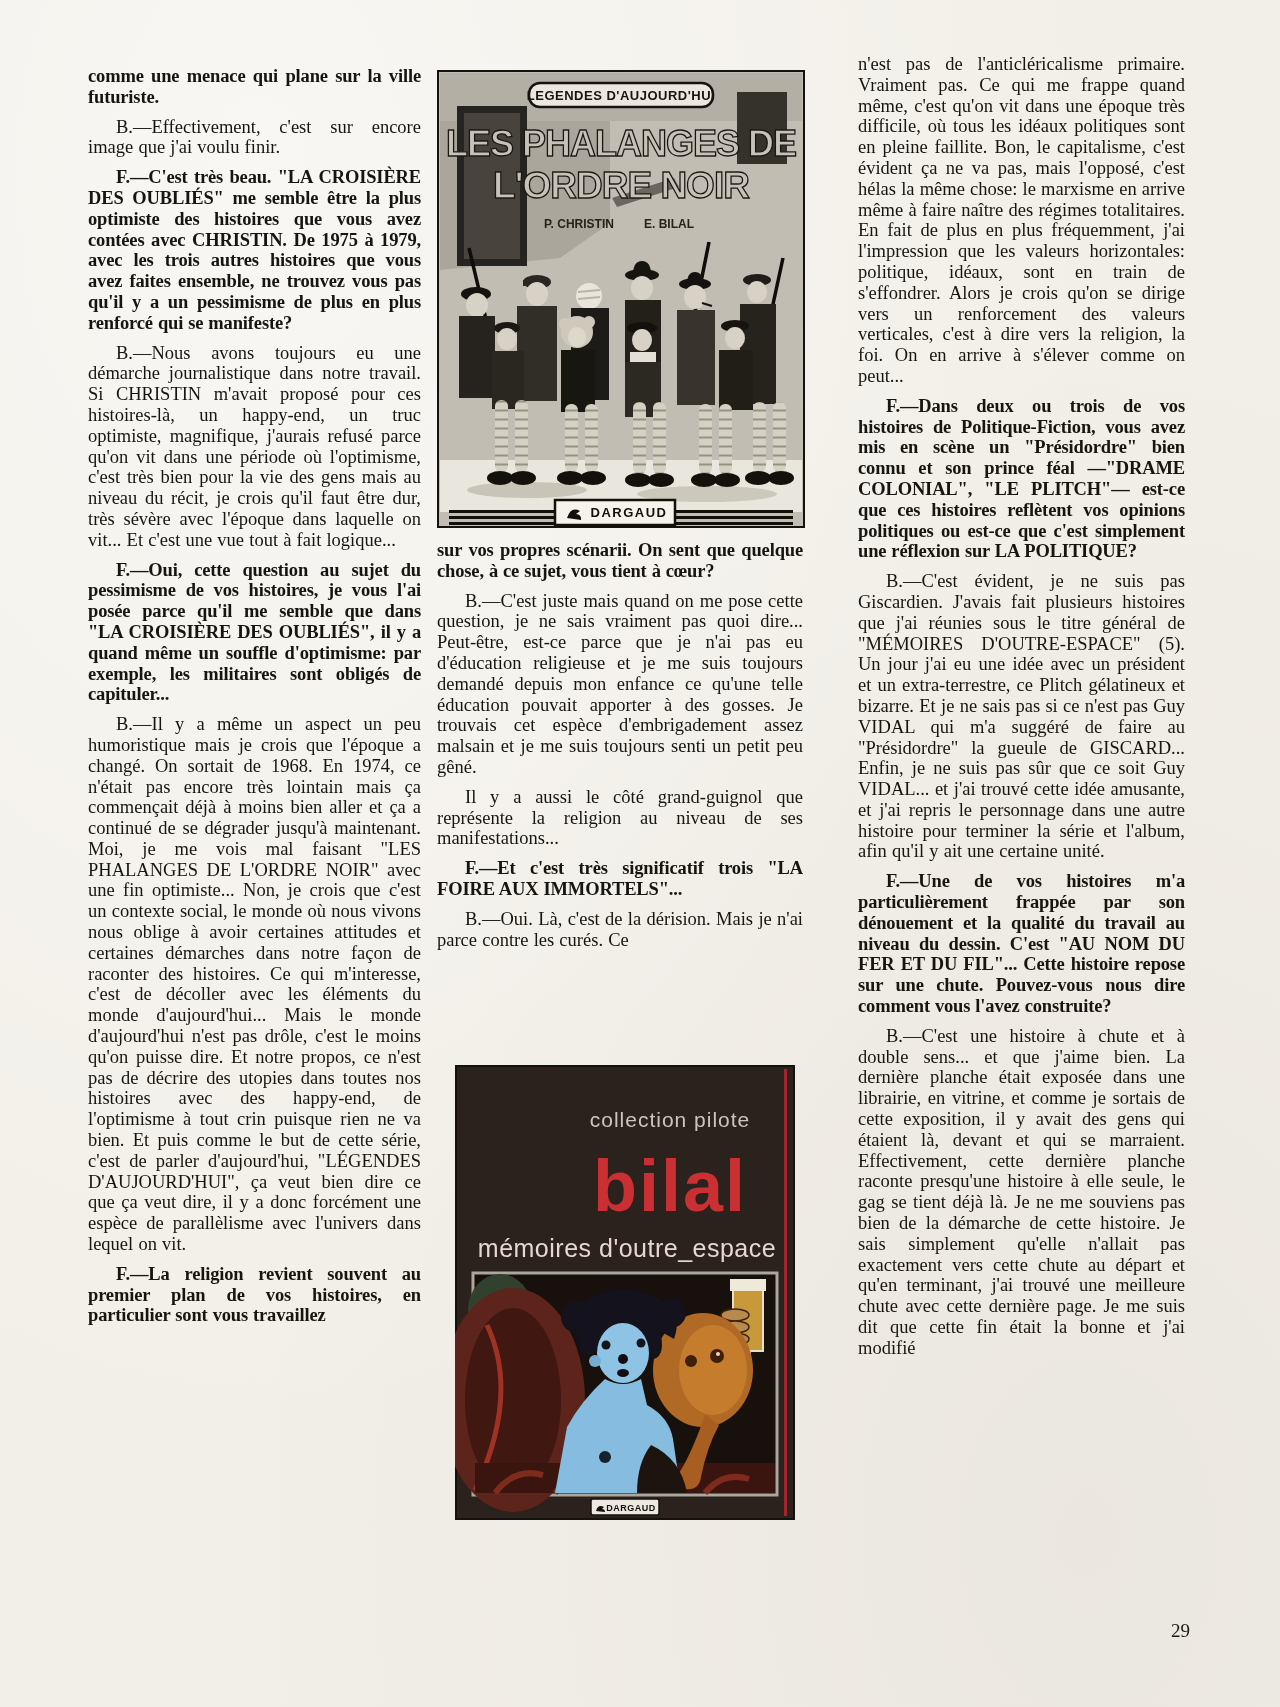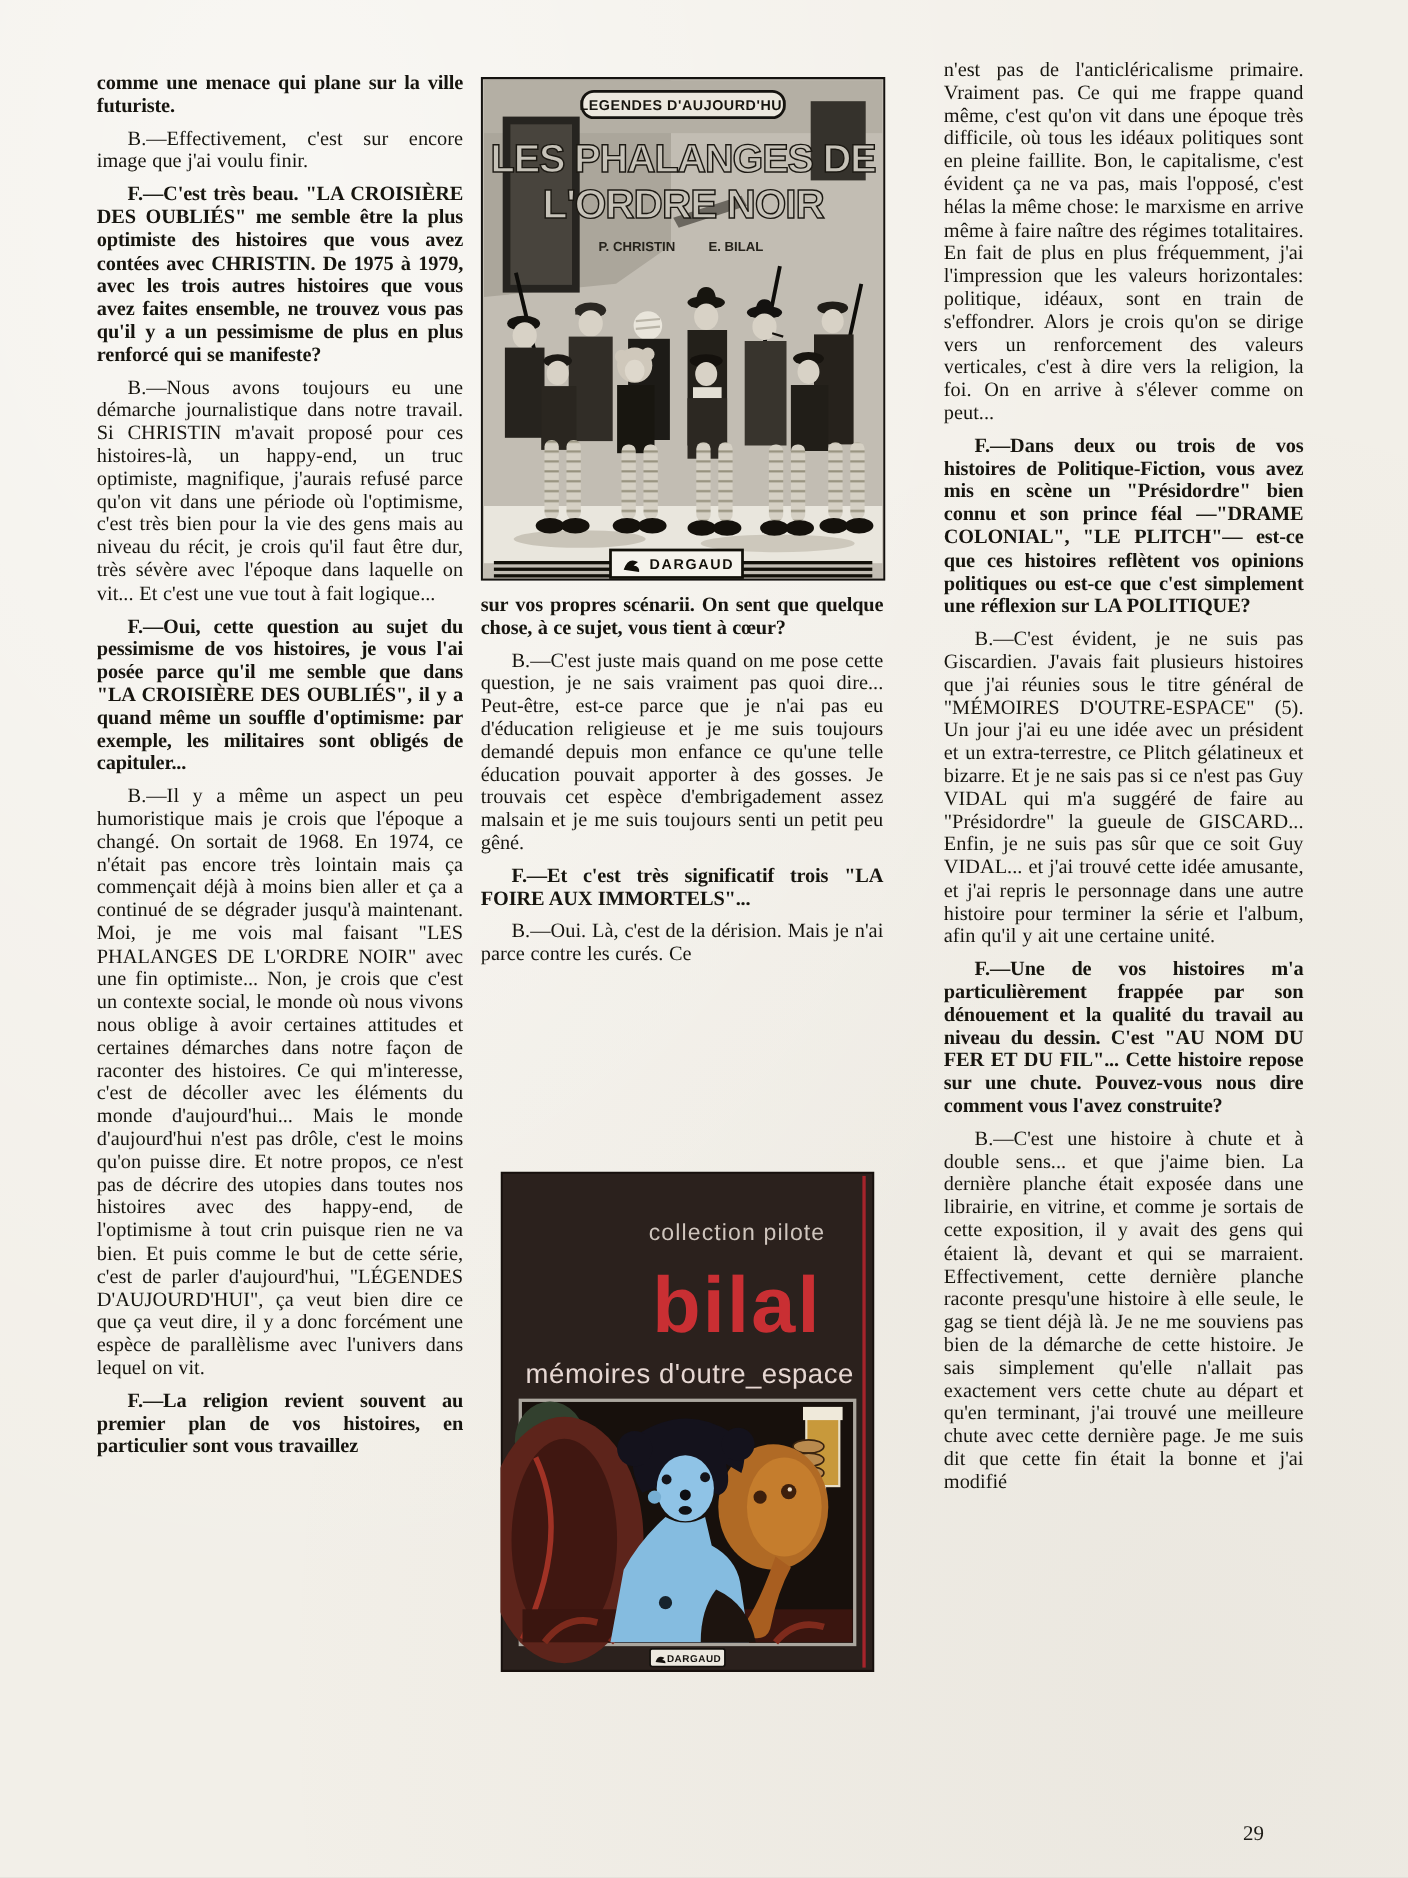--- a/index.html
+++ b/index.html
@@ -22,22 +22,22 @@
     text-align:justify;text-indent:28px;
     word-spacing:.03em;
   }
   .para.bold{font-weight:700;letter-spacing:-.15px;}
   .para.no-indent{text-indent:0;}
   .cover{margin:0;padding:0;display:block;}
   .cover svg{display:block;}
   .caption-block{margin-top:12px;width:366px;}
   .cover-bilal{position:absolute;left:18px;top:995px;border-radius:30px;}
   .pageno{
-    position:absolute;left:1130px;top:1657px;width:60px;
-    font-size:19px;text-align:left;color:#1c1a15;
+    position:absolute;left:1130px;top:1620px;width:60px;
+    font-size:19px;text-align:right;color:#1c1a15;
   }
 </style>
 </head>
 <body>
 
 <div class="page">
 
   <div class="col col-left">
 
   <p class="para bold no-indent">comme une menace qui plane sur la ville futuriste.</p>
@@ -168,20 +168,21 @@
           <path d="M130,448 q4,-12 13,-7 l-4,3 q6,1 5,6 z" fill="#121009"></path>
           <text x="192" y="447" text-anchor="middle" font-family="Liberation Sans, sans-serif" font-size="13" font-weight="bold" letter-spacing="1.5" fill="#121009">DARGAUD</text>
         </g>
       </svg>
     </figure>
 
     <div class="caption-block">
 
     <p class="para bold no-indent">sur vos propres scénarii. On sent que quelque chose, à ce sujet, vous tient à cœur?</p>
         <p class="para">B.—C'est juste mais quand on me pose cette question, je ne sais vraiment pas quoi dire... Peut-être, est-ce parce que je n'ai pas eu d'éducation religieuse et je me suis toujours demandé depuis mon enfance ce qu'une telle éducation pouvait apporter à des gosses. Je trouvais cet espèce d'embrigadement assez malsain et je me suis toujours senti un petit peu gêné.</p>
+        <p class="para">Il y a aussi le côté grand-guignol que représente la religion au niveau de ses manifestations...</p>
         <p class="para bold">F.—Et c'est très significatif trois "LA FOIRE AUX IMMORTELS"...</p>
         <p class="para">B.—Oui. Là, c'est de la dérision. Mais je n'ai parce contre les curés. Ce</p>
       </div>
 
     <figure class="cover cover-bilal">
       <svg width="340" height="455" viewBox="0 0 340 455" xmlns="http://www.w3.org/2000/svg">
         <rect x="1" y="1" width="338" height="453" fill="#2b211d" stroke="#17100d" stroke-width="2"></rect>
         <rect x="329" y="4" width="3" height="447" fill="#a5242b"></rect>
         <text x="215" y="62" text-anchor="middle" font-family="Liberation Sans, sans-serif" font-size="21" fill="#cfc5bd" letter-spacing="1">collection pilote</text>
         <text x="215" y="146" text-anchor="middle" font-family="Liberation Sans, sans-serif" font-size="72" font-weight="bold" fill="#c92f33" letter-spacing="2">bilal</text>

